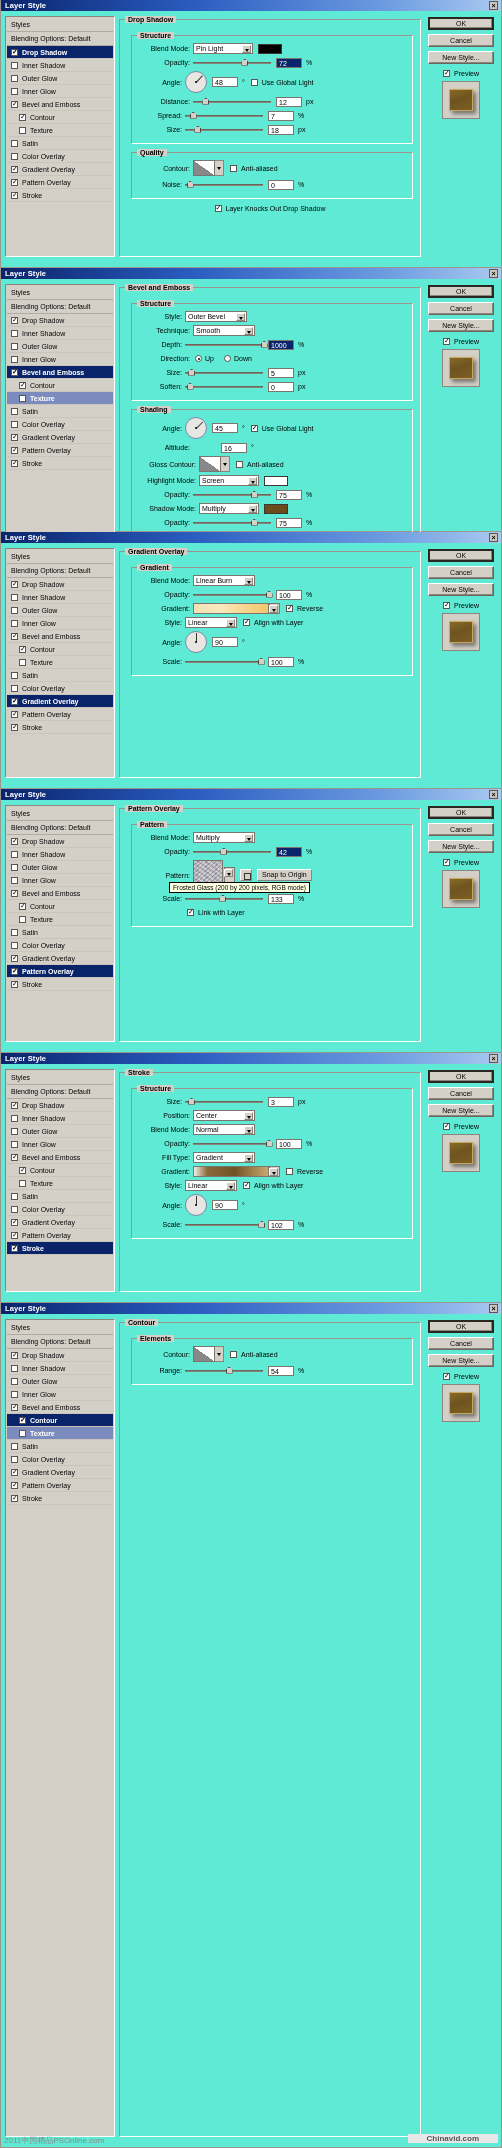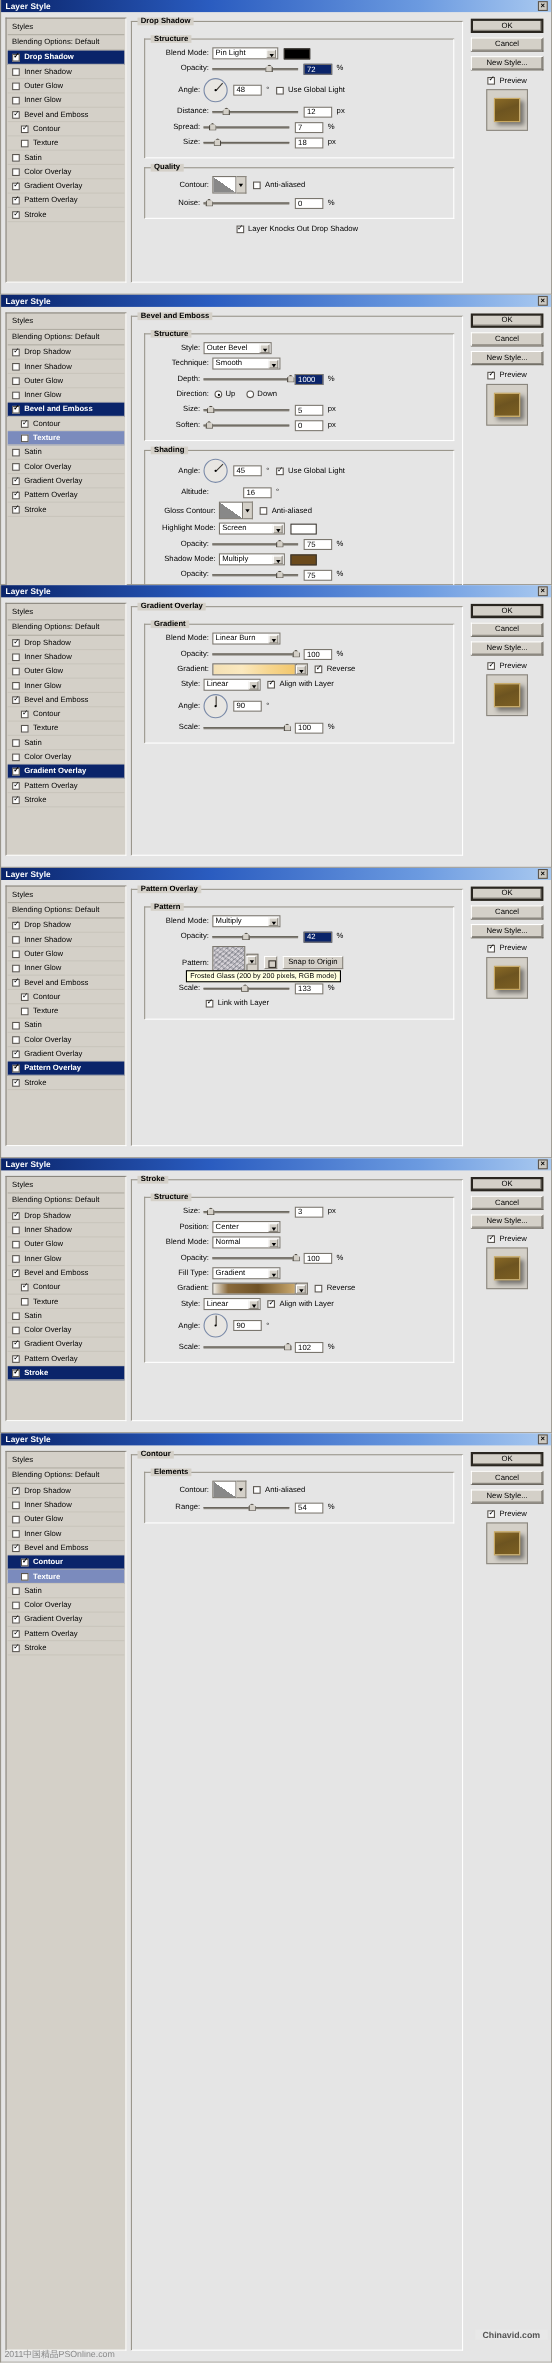--- a/index.html
+++ b/index.html
@@ -12,21 +12,21 @@
     width: 502px; height: 2148px;
     position: relative;
     background: #fff;
     overflow: hidden;
   }
 
   
   .dialog {
     position: absolute;
     left: 0; width: 502px;
-    background: #e5e5e5;
+    background: #5eead4;
     border: 1px solid #9a968c;
     border-top: none;
     font-size: 7px;
     color: #000;
   }
   .titlebar {
     height: 11px;
     background: linear-gradient(to right,#0a246a 0%, #2a5cc0 38%, #6b9ae0 76%, #a9c9f0 100%);
     display: flex; align-items: center;
     padding: 0 2px 0 4px;
@@ -261,23 +261,23 @@
     width: 24px; height: 22px;
     background: linear-gradient(160deg,#8a6a26 0%, #6d5420 45%, #7c5f22 100%);
     border: 1px solid #c8a860;
     box-shadow: 3px 3px 4px rgba(0,0,0,0.45);
   }
   .watermark {
     position: absolute; bottom: 2px; left: 4px;
     font-size: 8px; color: #8a8a8a; font-weight: normal;
   }
   .watermark2 {
-    position: absolute; bottom: 21px; right: 4px;
+    position: absolute; bottom: 5px; right: 4px;
     font-size: 8px; color: #555; font-weight: bold;
-    background: #e8e8e8; padding: 0 7px;
+    background: #e8e8e8; padding: 0 19px;
   }
 </style>
 </head>
 <body>
 
 <div id="page">
     <div class="dialog" style="top: 0px; height: 268px;">
       <div class="titlebar">
         <div class="title-text">Layer Style</div>
         <div class="close-btn">×</div>

